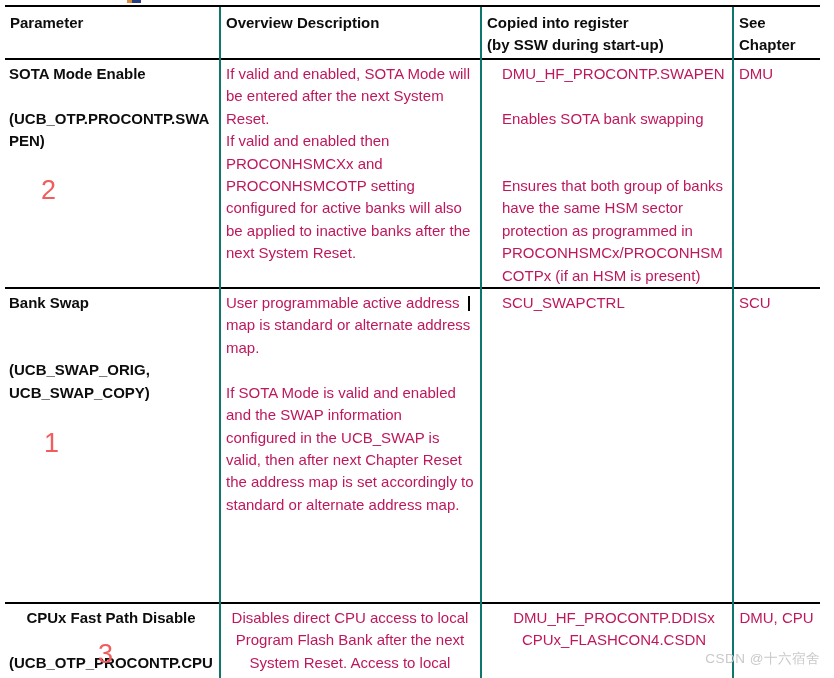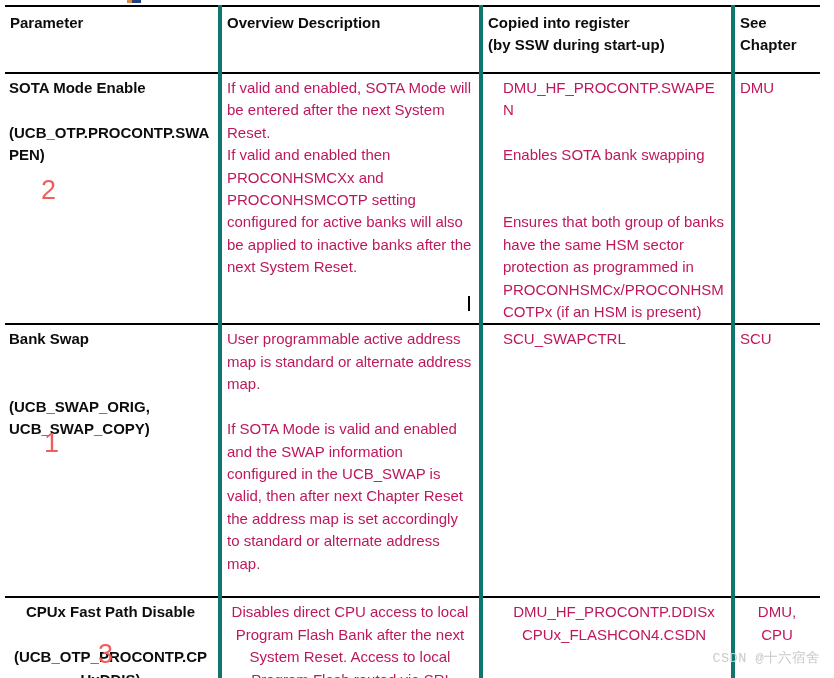--- a/index.html
+++ b/index.html
@@ -19,38 +19,38 @@
   .doc-table th,.doc-table td{
     vertical-align:top;text-align:left;
     white-space:pre-line;
     font-size:15px;line-height:22.4px;color:#be185d;
     padding:3px 6px 0 5px;
     overflow:hidden;
   }
   .doc-table th{font-weight:700;color:#0d0d0d;padding-top:5px;}
   .doc-table tr>*{border-top:2px solid #000;}
   .doc-table tr.last>*{border-bottom:2px solid #000;text-align:center;}
-  .doc-table th+th,.doc-table td+td{border-left:4px solid #0f766e;margin-top:42px;}
-  tr.hdr{height:67px;}
+  .doc-table th+th,.doc-table td+td{border-left:2px solid #0f766e;margin-top:42px;}
+  tr.hdr{height:53px;}
   tr.r1{height:229px;}
-  tr.r2{height:273px;}
+  tr.r2{height:315px;}
   tr.r3{height:115px;}
   td.param{font-weight:700;color:#0d0d0d;overflow-wrap:anywhere;padding-left:4px;margin-left:16px;}
   td.reg{overflow-wrap:anywhere;padding-left:20px;}
 
   .ann{position:absolute;font-size:27px;line-height:27px;color:#f25c5c;font-weight:400;}
   .ann-2{left:41px;top:177px;}
   .ann-1{left:44px;top:430px;}
   .ann-3{left:98px;top:641px;}
 
   .caret{position:absolute;left:468px;top:296px;width:2px;height:15px;background:#000;}
 
   .watermark{
     position:absolute;right:14px;top:650px;
-    font-size:13.5px;line-height:17px;color:#c9c9c9;letter-spacing:0.5px;font-family:Liberation Mono, monospace;
+    font-size:13.5px;line-height:17px;color:#c9c9c9;letter-spacing:0.5px;
   }
 </style>
 </head>
 <body>
 
 <div class="frag">
     <span class="f1"></span>
     <span class="f2"></span>
   </div>
 

